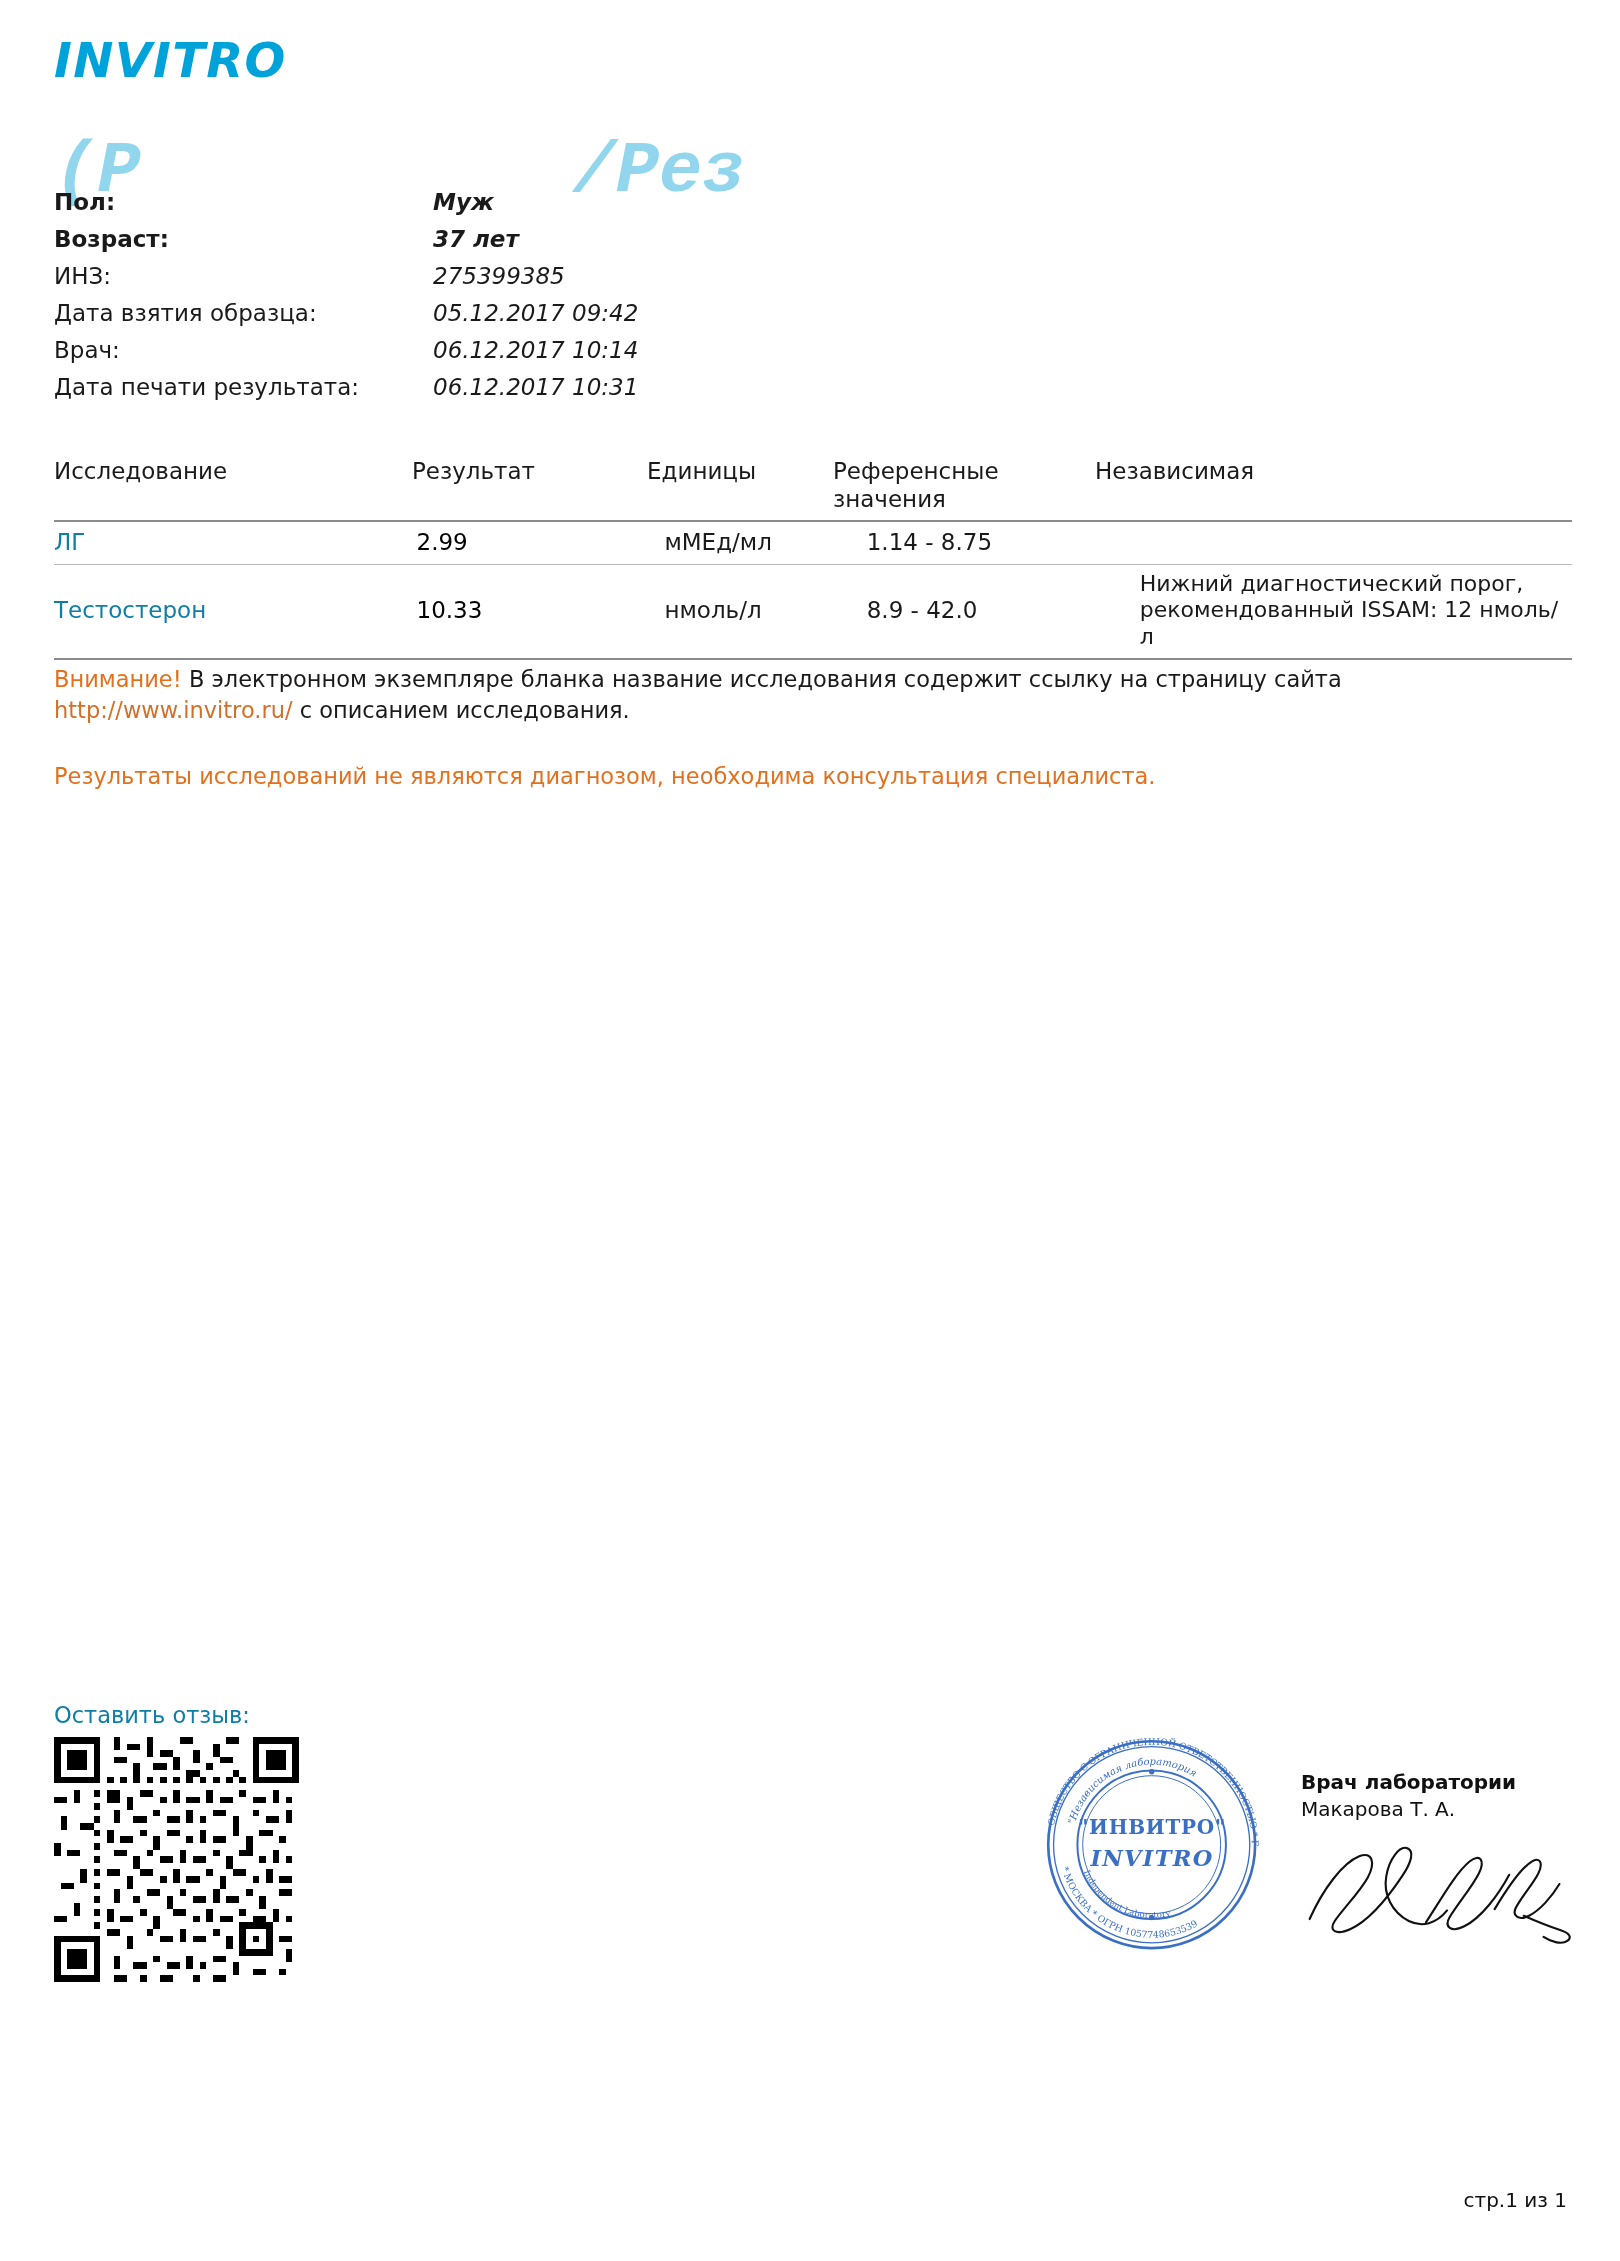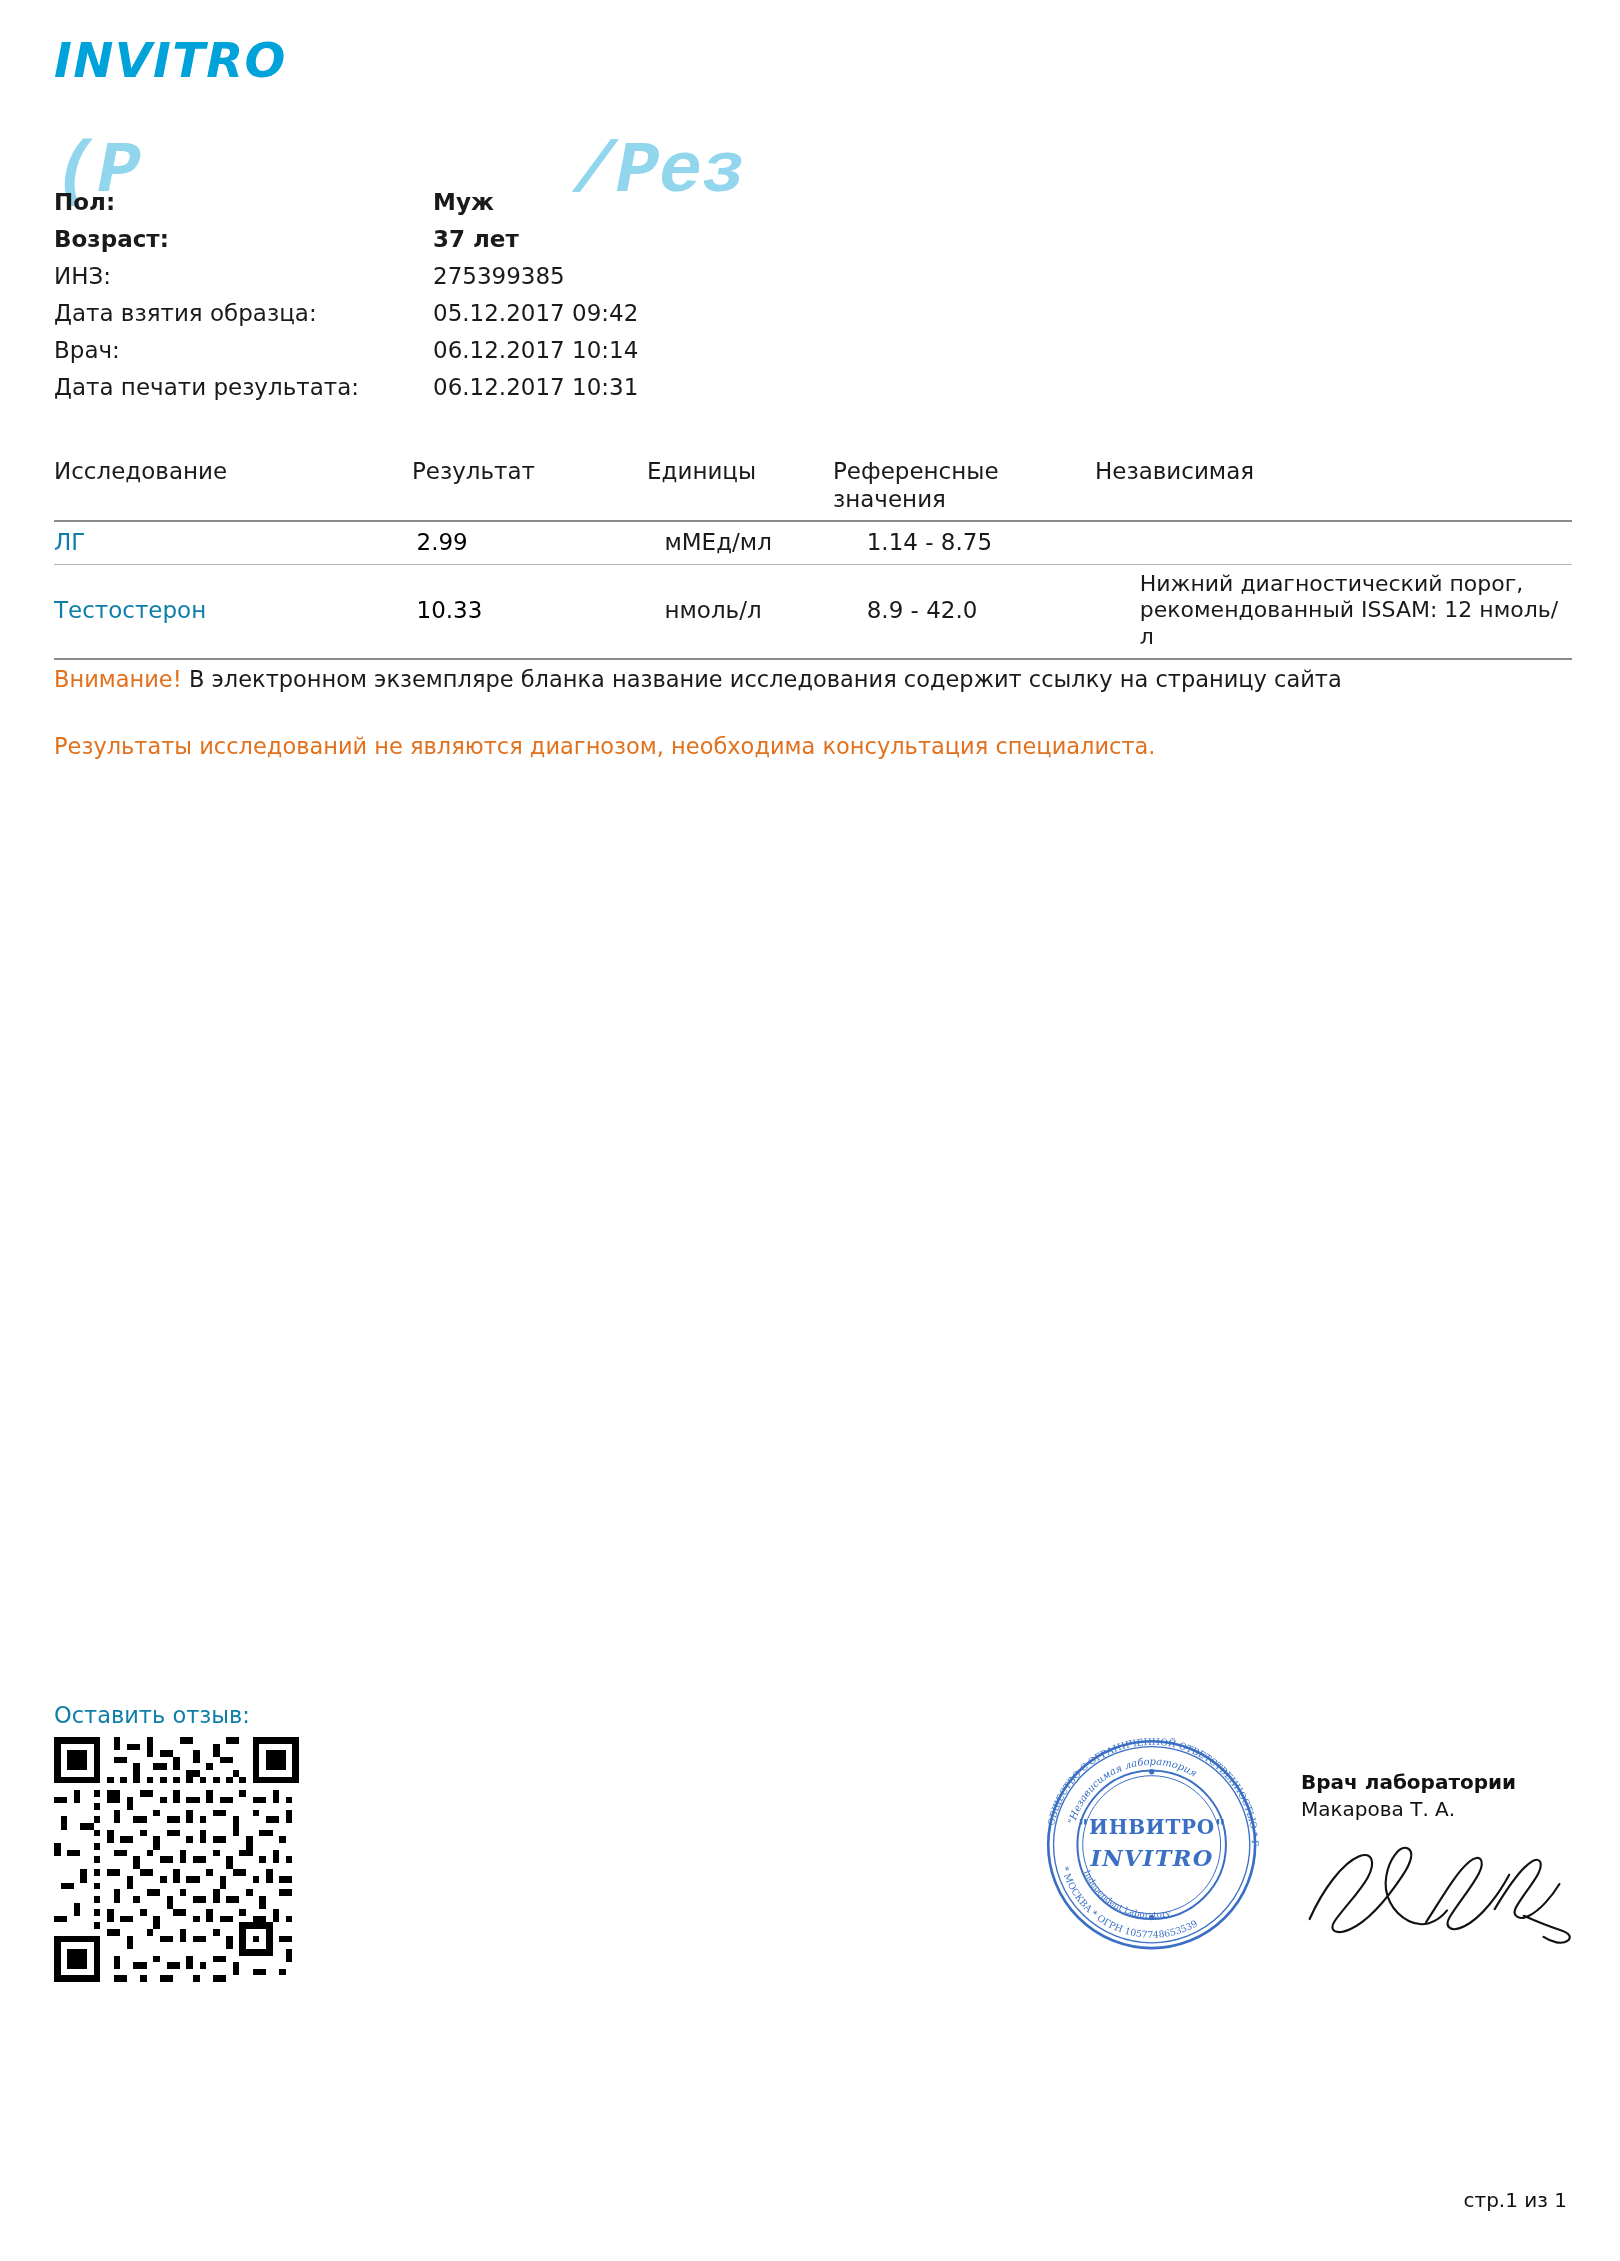--- a/index.html
+++ b/index.html
@@ -67,20 +67,21 @@
     height: 37px;
     font-size: 23px;
     line-height: 37px;
   }
   .info-label {
     width: 379px;
     color: #1a1a1a;
   }
   .info-value {
     color: #1a1a1a;
+    font-style: italic;
   }
   .info-row.bold .info-label,
   .info-row.bold .info-value {
     font-weight: bold;
   }
 
   
   .table {
     position: absolute;
     left: 54px;
@@ -277,20 +278,23 @@
         <div class="cell c5 comment">
           <div>Нижний диагностический порог,</div>
           <div>рекомендованный ISSAM: 12 нмоль/л</div>
         </div>
       </div>
     </div>
 
     <div class="notes">
       <div>
         <span class="note-attention">Внимание!</span><span class="note-body"> В электронном экземпляре бланка название исследования содержит ссылку на страницу сайта</span>
+      </div>
+      <div>
+        <span class="note-link">http://www.invitro.ru/</span><span class="note-body"> с описанием исследования.</span>
       </div>
       <div class="note-warn">Результаты исследований не являются диагнозом, необходима консультация специалиста.</div>
     </div>
 
     <div class="review-label">Оставить отзыв:</div>
     <div class="qr">
       <svg width="245" height="245" viewBox="0 0 37 37" shape-rendering="crispEdges">
         <rect width="37" height="37" fill="#ffffff"></rect>
         <g fill="#000000">
 

